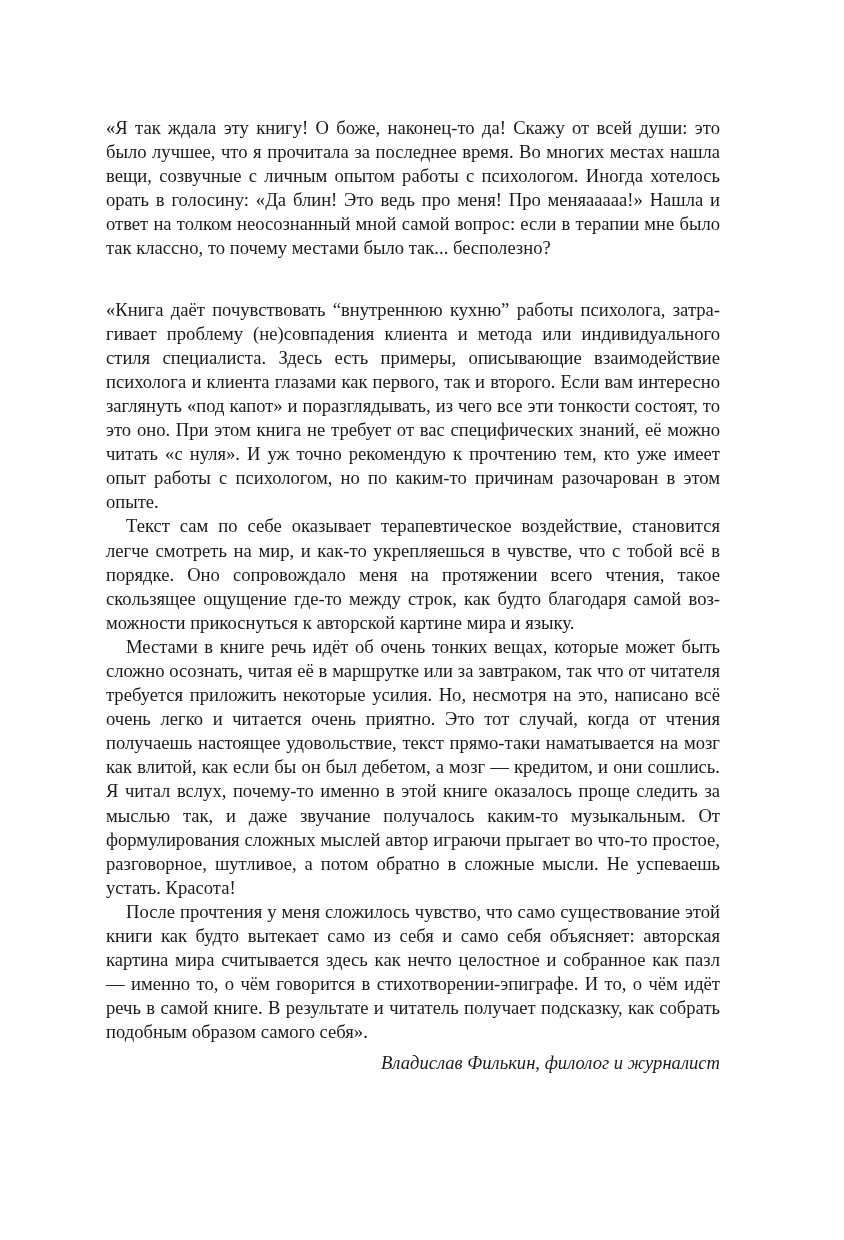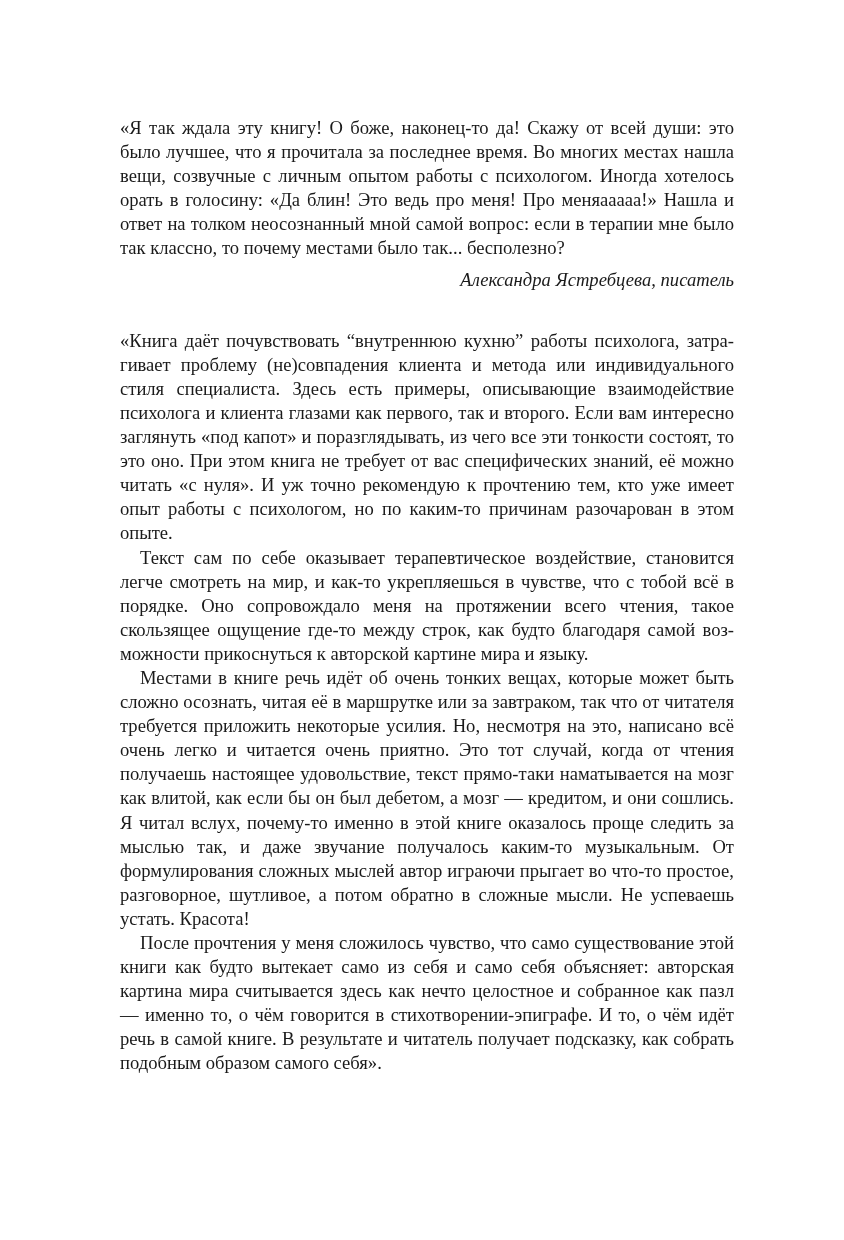--- a/index.html
+++ b/index.html
@@ -6,21 +6,20 @@
   body { width: 844px; height: 1240px; position: relative; overflow: hidden; }
   .page {
     position: absolute;
     left: 106px;
     top: 116px;
     width: 614px;
     font-family: "Liberation Serif", "DejaVu Serif", serif;
     font-size: 18.6px;
     line-height: 24.1px;
     color: #1a1a1a;
-    margin-left: 14px;
   }
   .review { margin: 0; }
   .review p {
     margin: 0;
     text-align: justify;
     text-indent: 0;
     hyphens: manual;
   }
   .review p + p { text-indent: 20px; }
   .author {
@@ -29,21 +28,21 @@
     margin-top: 7px;
   }
   .review + .review { margin-top: 37px; }
 </style>
 </head>
 <body>
 
 <div class="page">
   <div class="review">
     <p>«Я так ждала эту книгу! О боже, наконец-то да! Скажу от всей души: это было лучшее, что я прочитала за последнее время. Во многих местах нашла вещи, созвучные с личным опытом работы с психологом. Иногда хотелось орать в голосину: «Да блин! Это ведь про меня! Про меняааааа!» Нашла и ответ на толком неосознанный мной самой вопрос: если в терапии мне было так классно, то почему местами было так... бесполезно?</p>
-    <div class="author">Александра Ястребцева, писатель</div>
   </div>
   <div class="review">
     <p>«Книга даёт почувствовать “внутреннюю кухню” работы психолога, затра­гивает проблему (не)совпадения клиента и метода или индивидуального стиля специалиста. Здесь есть примеры, описывающие взаимодействие психолога и клиента глазами как первого, так и второго. Если вам инте­ресно заглянуть «под капот» и поразглядывать, из чего все эти тонкости состоят, то это оно. При этом книга не требует от вас специфических знаний, её можно читать «с нуля». И уж точно рекомендую к прочтению тем, кто уже имеет опыт работы с психологом, но по каким-то причинам разочарован в этом опыте.</p>
     <p>Текст сам по себе оказывает терапевтическое воздействие, становится легче смотреть на мир, и как-то укрепляешься в чувстве, что с тобой всё в порядке. Оно сопровождало меня на протяжении всего чтения, такое скользящее ощущение где-то между строк, как будто благодаря самой воз­можности прикоснуться к авторской картине мира и языку.</p>
     <p>Местами в книге речь идёт об очень тонких вещах, которые может быть сложно осознать, читая её в маршрутке или за завтраком, так что от чита­теля требуется приложить некоторые усилия. Но, несмотря на это, напи­сано всё очень легко и читается очень приятно. Это тот случай, когда от чтения получаешь настоящее удовольствие, текст прямо-таки наматывается на мозг как влитой, как если бы он был дебетом, а мозг — кредитом, и они сошлись. Я читал вслух, почему-то именно в этой книге оказалось проще следить за мыслью так, и даже звучание получалось каким-то музы­кальным. От формулирования сложных мыслей автор играючи прыгает во что-то простое, разговорное, шутливое, а потом обратно в сложные мысли. Не успеваешь устать. Красота!</p>
     <p>После прочтения у меня сложилось чувство, что само существование этой книги как будто вытекает само из себя и само себя объясняет: автор­ская картина мира считывается здесь как нечто целостное и собранное как пазл — именно то, о чём говорится в стихотворении-эпиграфе. И то, о чём идёт речь в самой книге. В результате и читатель получает подсказку, как собрать подобным образом самого себя».</p>
+    <div class="author">Владислав Филькин, филолог и журналист</div>
   </div>
 </div>
 
 </body></html>

